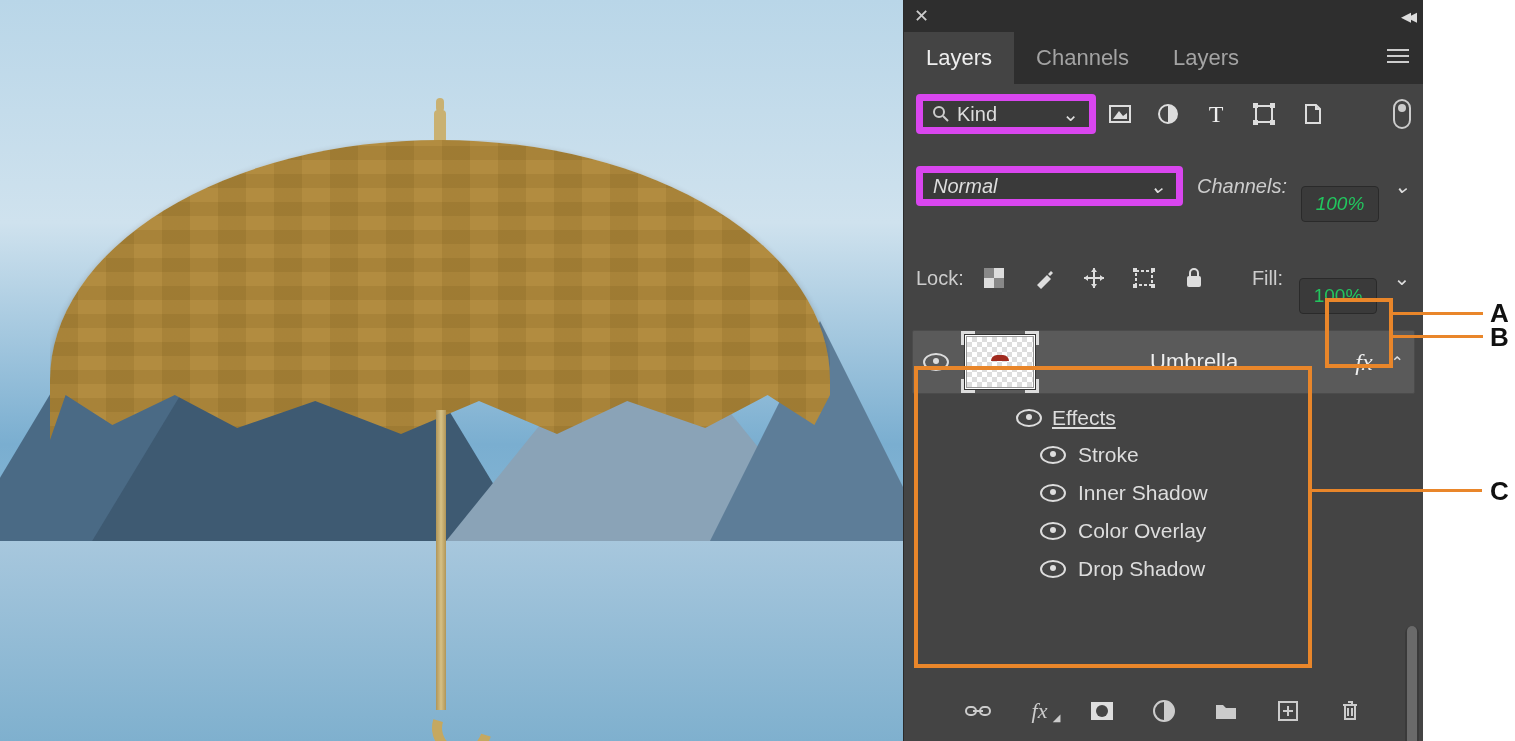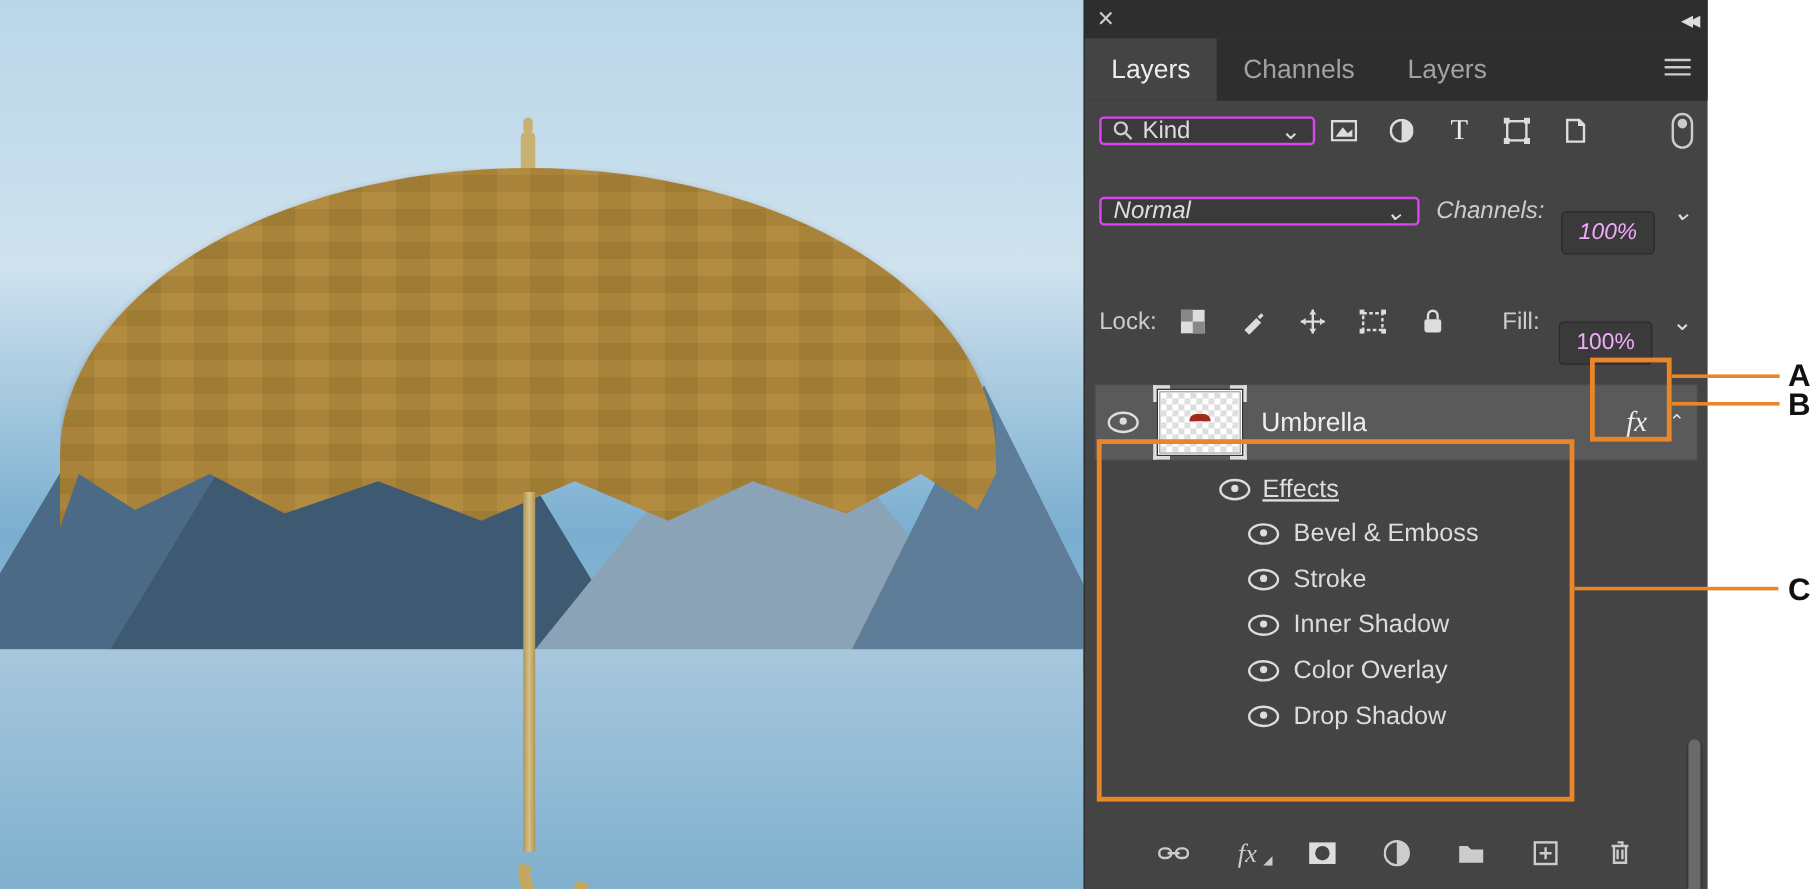--- a/index.html
+++ b/index.html
@@ -77,40 +77,40 @@
     display:flex; align-items:stretch; height:52px; background:#2e2e2e;
   }
   .tab {
     padding:13px 22px; color:#a3a3a3; font-size:22px; cursor:pointer;
   }
   .tab.active { background:#444; color:#eee; }
   .tab-menu { margin-left:auto; padding:16px 14px; }
   .row { display:flex; align-items:center; gap:10px; padding:10px 12px; }
   .select {
     display:flex; align-items:center; gap:8px;
-    background:#3a3a3a; border:2px solid #d946ef; border-radius:4px;
-    height:24px; padding:0 10px; font-size:20px; color:#ddd;justify-content:space-between;
+    background:#3a3a3a; border:7px solid #d946ef; border-radius:4px;
+    height:40px; padding:0 10px; font-size:20px; color:#ddd;justify-content:space-between;
   }
   .kind-select { width:180px; }
   .blend-select { flex:1; }
   .filter-icons { display:flex; gap:20px; align-items:center; font-size:20px; color:#eee; }
   .icon-btn { width:28px; height:28px; display:inline-flex; align-items:center; justify-content:center; }
   .pill { width:18px; height:30px; border:2px solid #ccc; border-radius:10px; position:relative; }
   .pill::after{content:"";position:absolute;top:3px;left:3px;width:8px;height:8px;border-radius:50%;background:#ccc;}
   .opacity-row { display:flex; align-items:center; gap:14px; padding:6px 12px 12px 12px;font-style:italic; }
   .label { color:#ccc; font-size:20px; }
   .pct-box {
     background:#3a3a3a; border:1px solid #2a2a2a; border-radius:4px;
     width:78px; height:36px; display:flex; align-items:center; justify-content:center;
-    font-size:19px; color:#f0abfc;margin-top:36px;
+    font-size:19px; color:#22c55e;margin-top:36px;
   }
   .dd-caret { width:18px; display:flex; align-items:center; justify-content:center; }
   .lock-row { display:flex; align-items:center; gap:16px; padding:8px 12px 12px 12px; }
   .lock-icons { display:flex; gap:22px; align-items:center; color:#eee; }
-  .layers-area { position:relative; padding:4px 8px; }
+  .layers-area { position:relative; padding:4px 8px;text-align:center; }
   .layer-row {
     display:flex; align-items:center; height:64px; background:#5a5a5a;
     border:1px solid #4b4b4b; border-radius:2px; gap:14px; padding:0 10px;
   }
   .eye { width:26px; height:18px; border:2px solid #ddd; border-radius:50%; position:relative; }
   .eye::after{content:"";position:absolute;top:3px;left:8px;width:6px;height:6px;border-radius:50%;background:#ddd;}
   .thumb {
     width:66px; height:50px; background:#fff; position:relative;
     box-shadow:0 0 0 1px #999, 0 0 0 2px #fff, 0 0 0 3px #333;
   }
@@ -310,24 +310,20 @@
       <span class="fx-caret">⌃</span>
     </div>
 
     <div class="effects-list">
       <div class="effects-header">
         <span class="eye"></span>
         <span>Effects</span>
       </div>
       <div class="effect-item">
           <span class="eye"></span>
-          <span>Bevel &amp; Emboss</span>
-        </div>
-      <div class="effect-item">
-          <span class="eye"></span>
           <span>Stroke</span>
         </div>
       <div class="effect-item">
           <span class="eye"></span>
           <span>Inner Shadow</span>
         </div>
       <div class="effect-item">
           <span class="eye"></span>
           <span>Color Overlay</span>
         </div>

